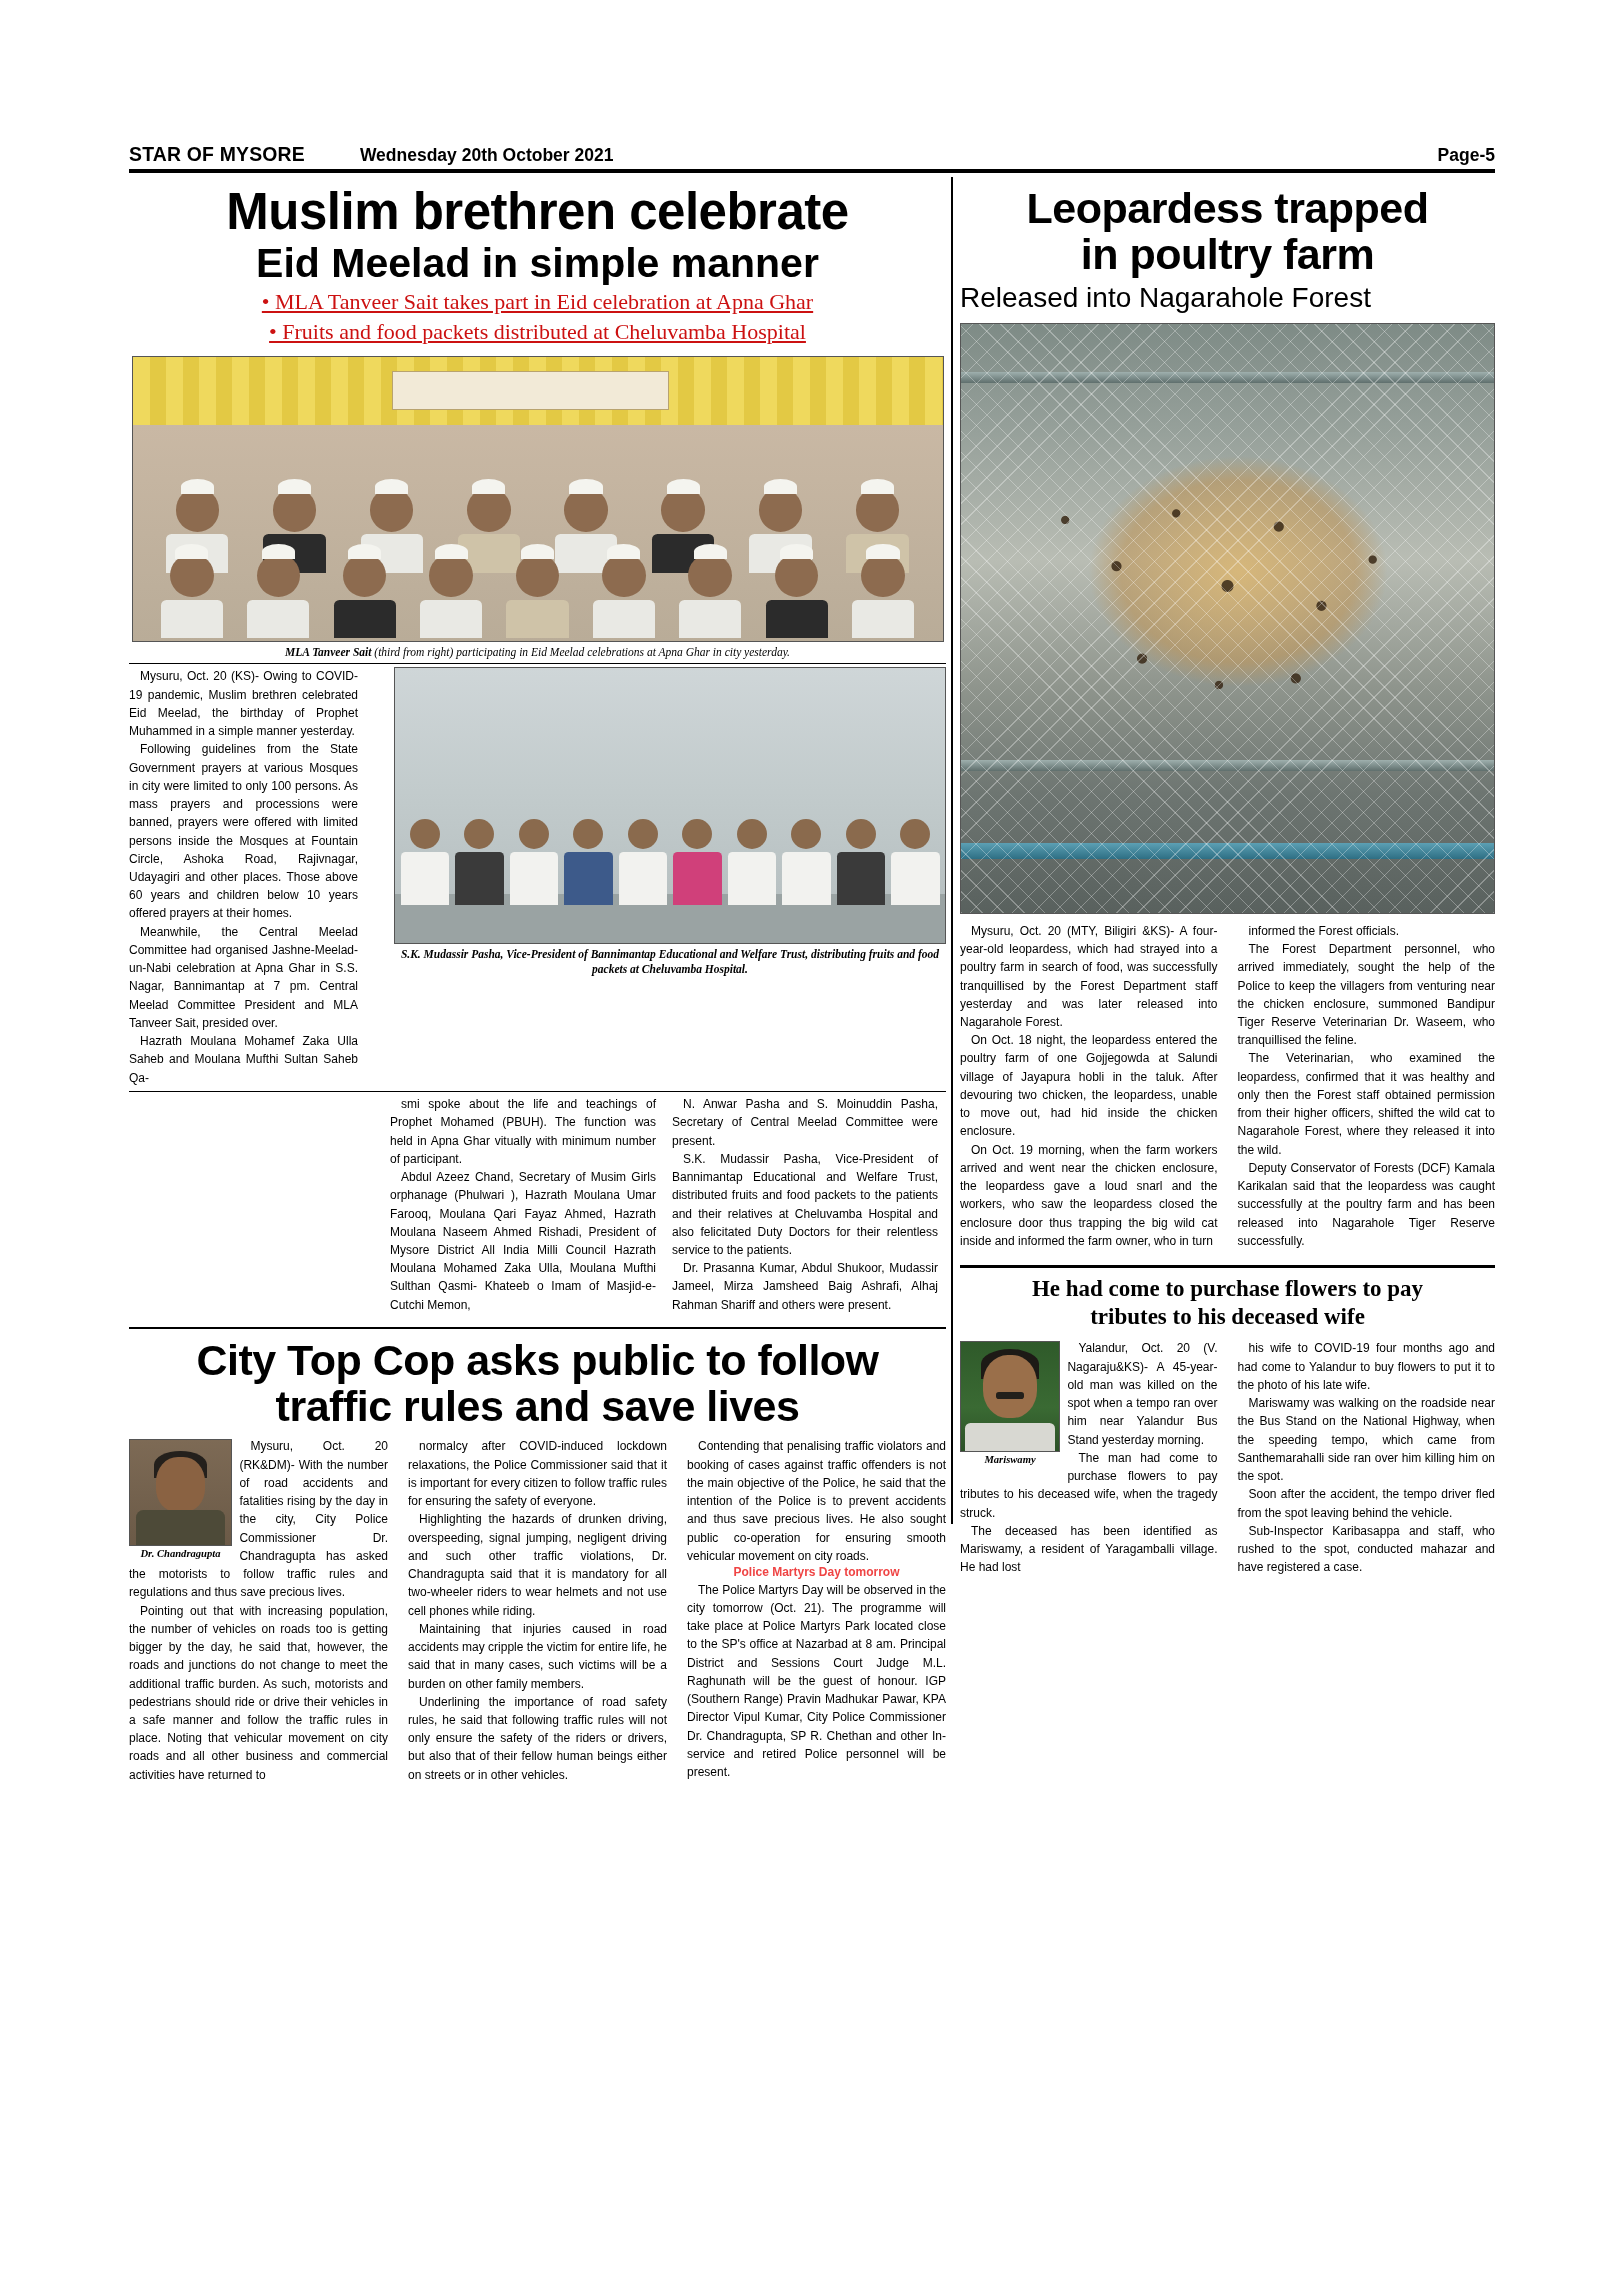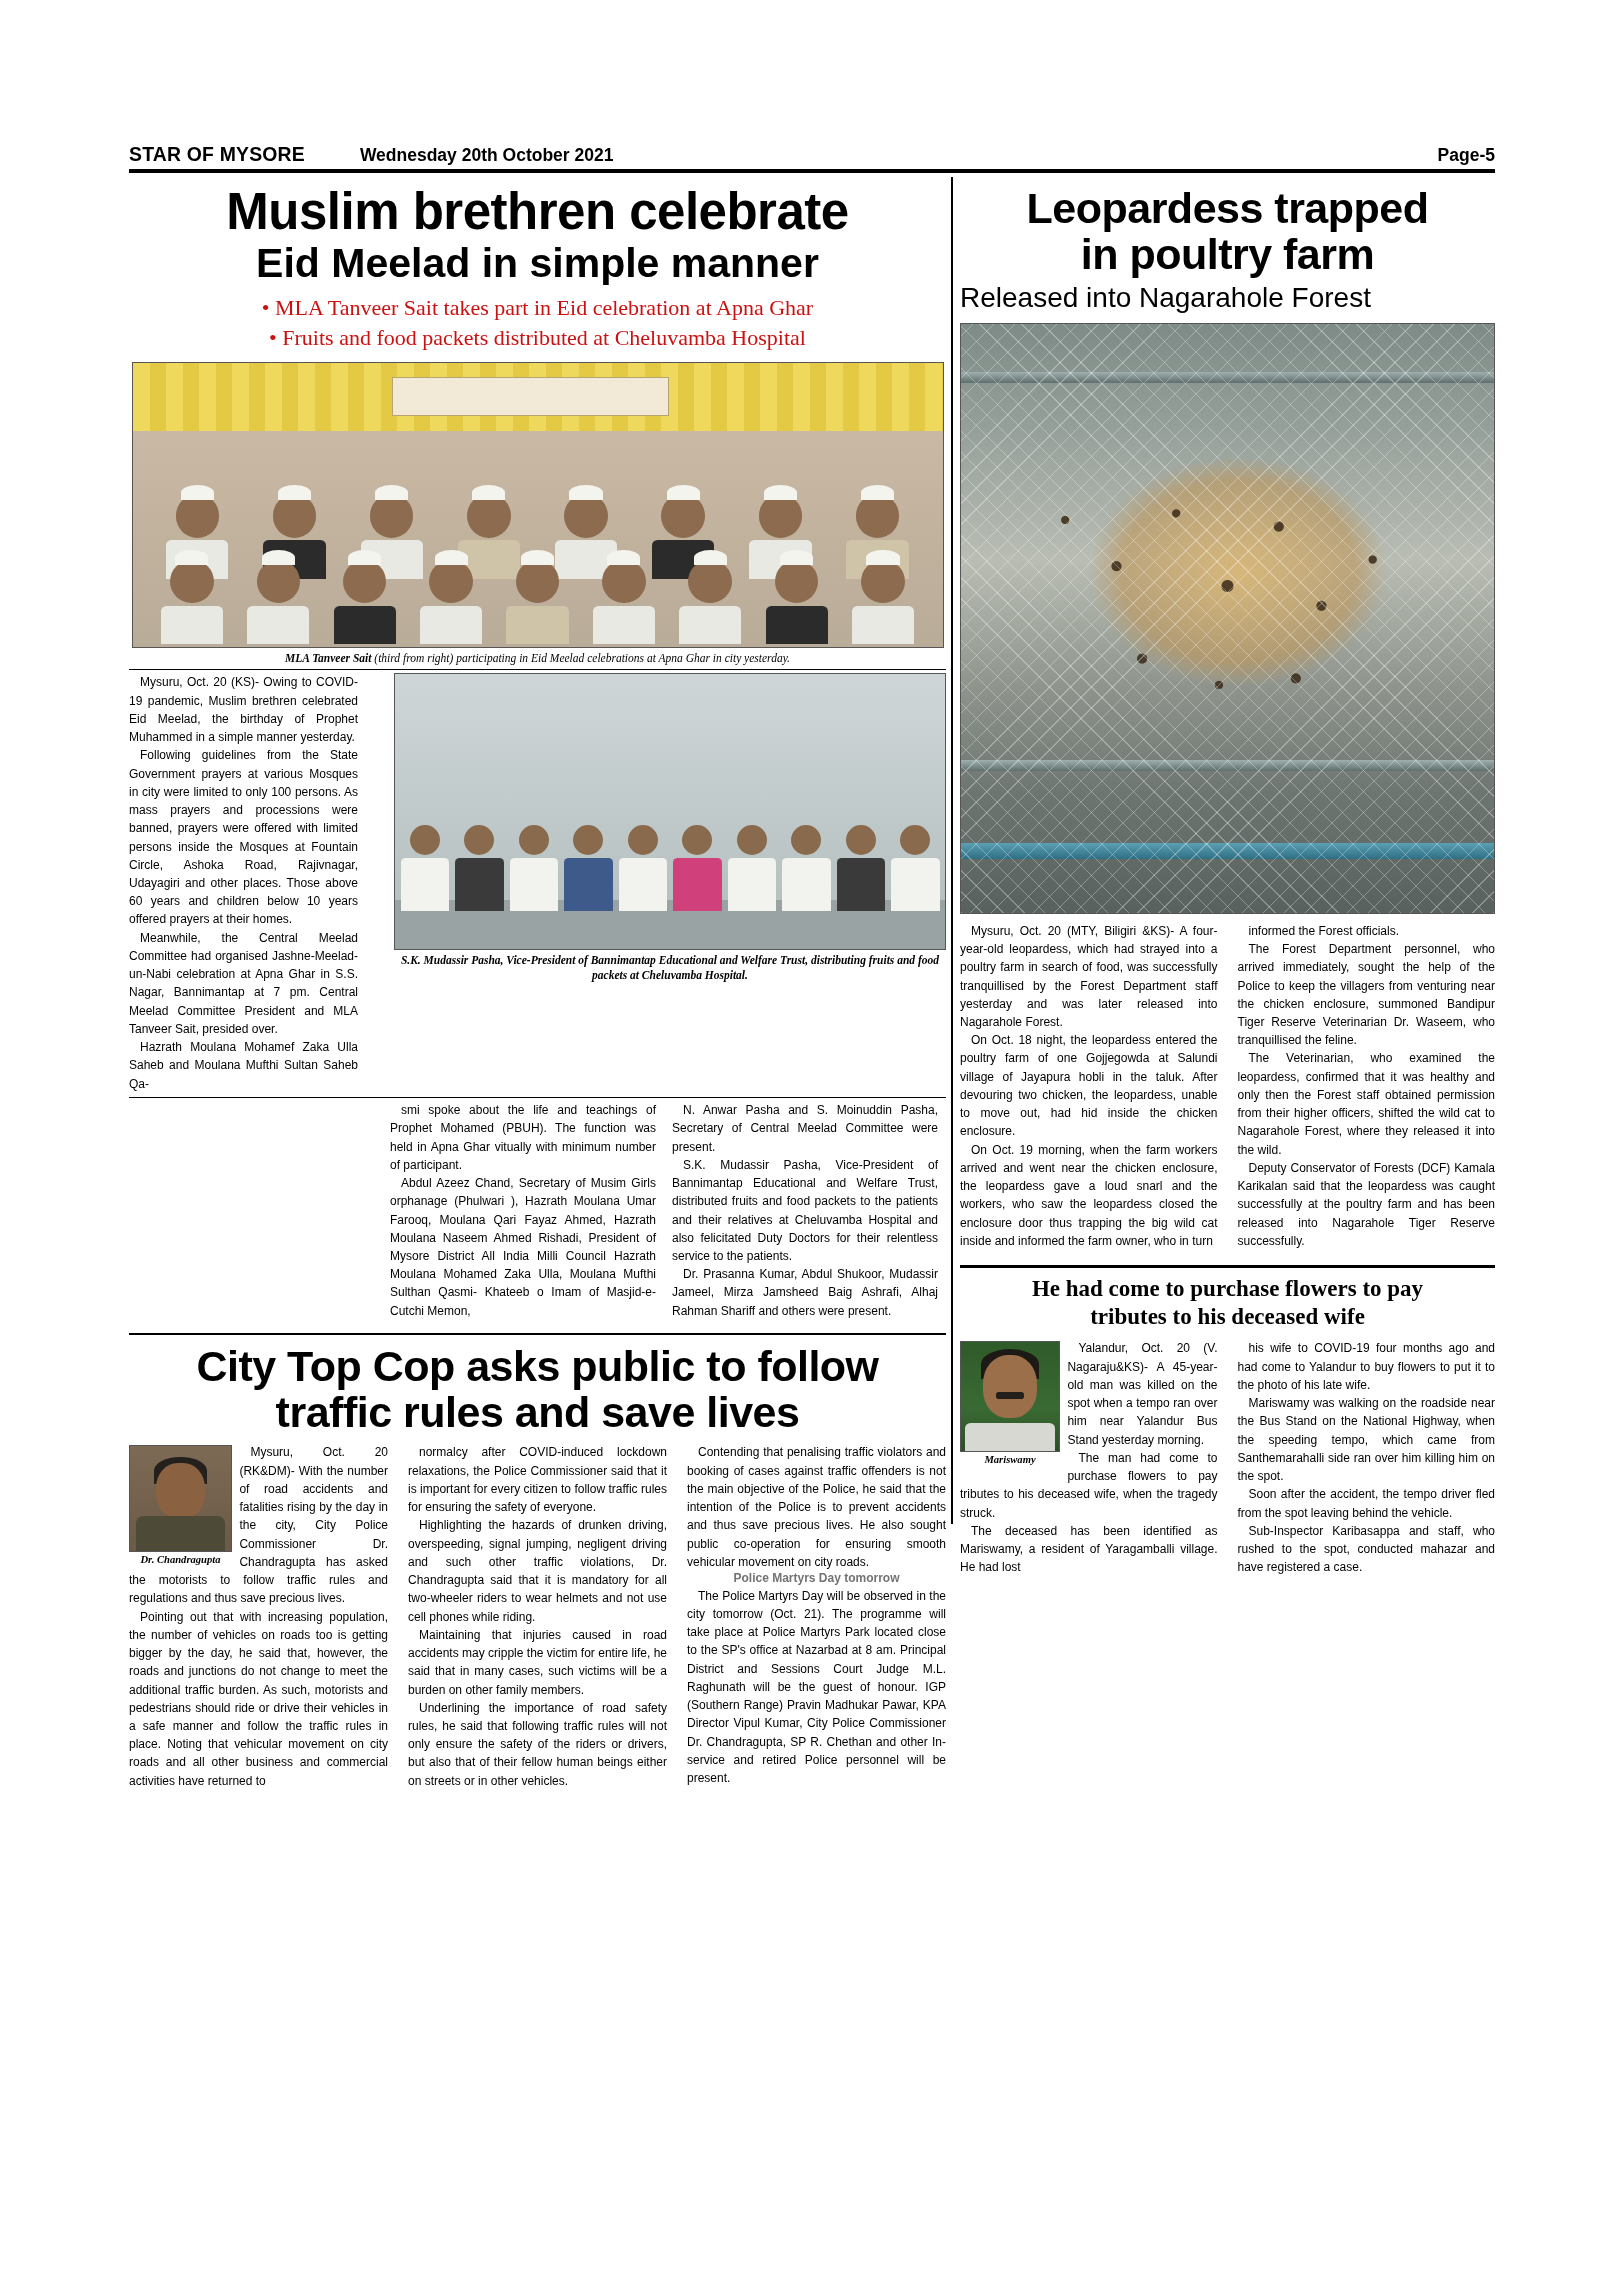--- a/index.html
+++ b/index.html
@@ -88,23 +88,24 @@
     font-weight: bold;
     font-size: 41px;
     line-height: 1.05;
     text-align: center;
     margin: 3.7px 0 0 0;
   }
   .bullets {
     font-family: "Liberation Serif", serif;
     font-size: 22px;
     color: #cc1111;
-    margin-top: 8px;
+    margin-top: 2px;
     line-height: 1.35;
     text-align: center;
+    text-decoration: underline;
   }
   .bullets div { white-space: nowrap; }
 
   
   .photo {
     position: relative;
     background: #b9b2a6;
     overflow: hidden;
     border: 0.9px solid #555;
     box-sizing: border-box;
@@ -127,21 +128,21 @@
     font-size: 12px;
     line-height: 1.52;
     text-align: justify;
     text-justify: inter-word;
     hyphens: auto;
   }
   .body-col p { margin: 0 0 0 0; text-indent: 11px; }
   .body-col p.first { text-indent: 11px; }
 
   .redhead {
-    color: #737373;
+    color: #ef4444;
     font-weight: bold;
     text-align: center;
     text-indent: 0 !important;
     margin: 3.7px 0 1.8px 0;
     font-size: 12px;
     line-height:1.3;
   }
 
   
   .banner {

